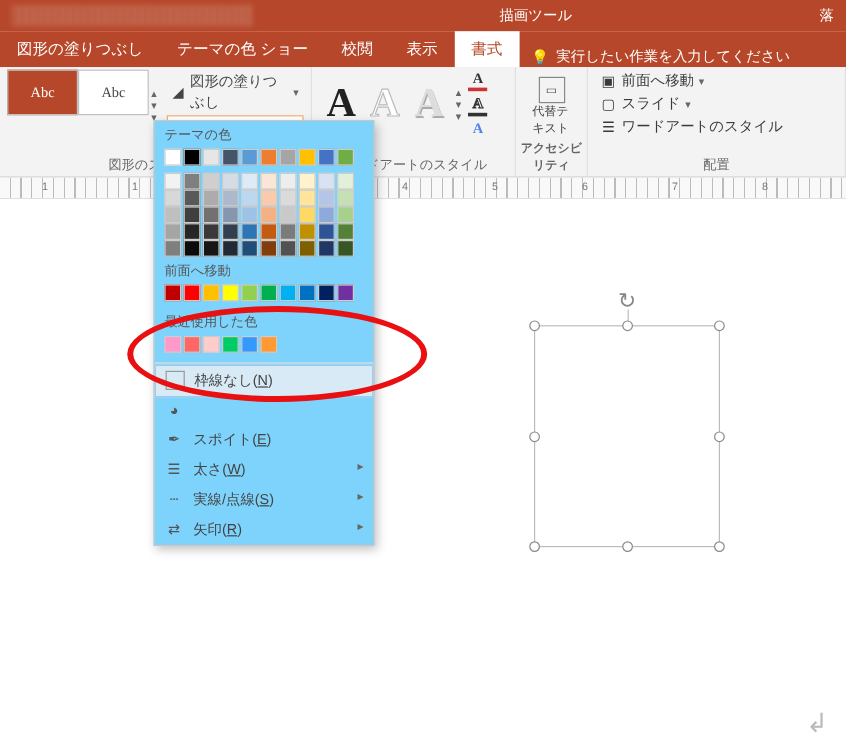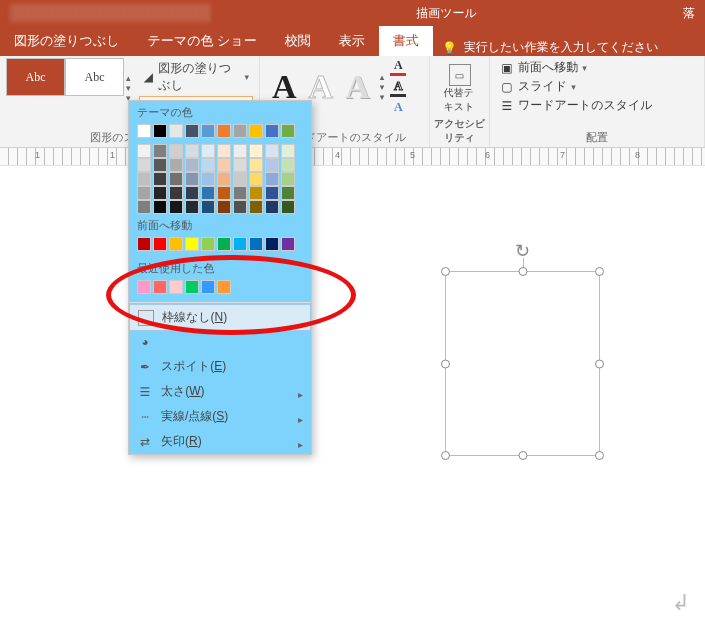--- a/index.html
+++ b/index.html
@@ -35,21 +35,21 @@
   .shape-box { position:absolute; left:445px; top:105px; width:155px; height:185px; border:1px solid #bcbcbc; }
   .handle { position:absolute; width:9px; height:9px; background:#fff; border:1px solid #8a8a8a; border-radius:50%; }
   .rotate-handle { position:absolute; left:50%; top:-32px; transform:translateX(-50%); color:#888; font-size:18px; }
   .rotate-stem { position:absolute; left:50%; top:-14px; width:1px; height:14px; background:#bbb; }
   
   .outline-menu { position:absolute; left:128px; top:100px; width:184px; background:#7dd3fc; border:1px solid #c7c7c7; box-shadow:2px 3px 8px rgba(0,0,0,.25); z-index:50; font-size:12px; }
   .menu-section-label { padding:4px 8px 2px 8px; color:#555; font-size:11px; }
   .swatch-grid { display:grid; grid-template-columns:repeat(10,14px); gap:2px; padding:2px 8px 6px 8px; }
   .sw { width:14px; height:14px; border:1px solid #ccc; }
   .swatch-row { display:flex; gap:2px; padding:2px 8px 6px 8px; }
-  .menu-item { display:flex; align-items:flex-end; gap:8px; padding:4px 8px; cursor:pointer; }
+  .menu-item { display:flex; align-items:flex-start; gap:8px; padding:4px 8px; cursor:pointer; }
   .menu-item.highlight { background:#d9eaf7; border:1px solid #a3c9e8; margin:-1px 0; }
   .menu-sep { height:1px; background:#e0e0e0; margin:2px 0; }
   .menu-icon { width:16px; height:16px; display:flex; align-items:center; justify-content:center; font-size:12px; color:#555; border:1px solid transparent; }
   .arrow-right { margin-left:auto; font-size:10px; color:#666; }
   .annotation-ellipse { position:absolute; left:106px; top:255px; width:250px; height:80px; border:5px solid #e81010; border-radius:50%; z-index:60; pointer-events:none; }
   .para-mark { position:absolute; right:15px; bottom:10px; color:#bbb; font-size:22px; font-family:serif; }
   .outline-btn-active { background:#fff; border:1px solid #f0b070; padding:1px 4px; }
   u.accel { text-decoration:underline; }
 </style>
 </head>

